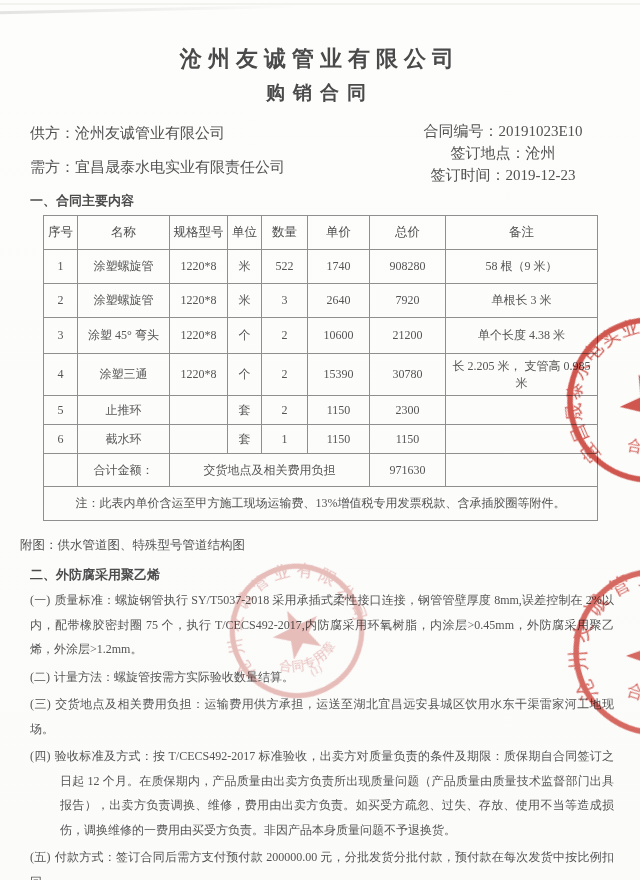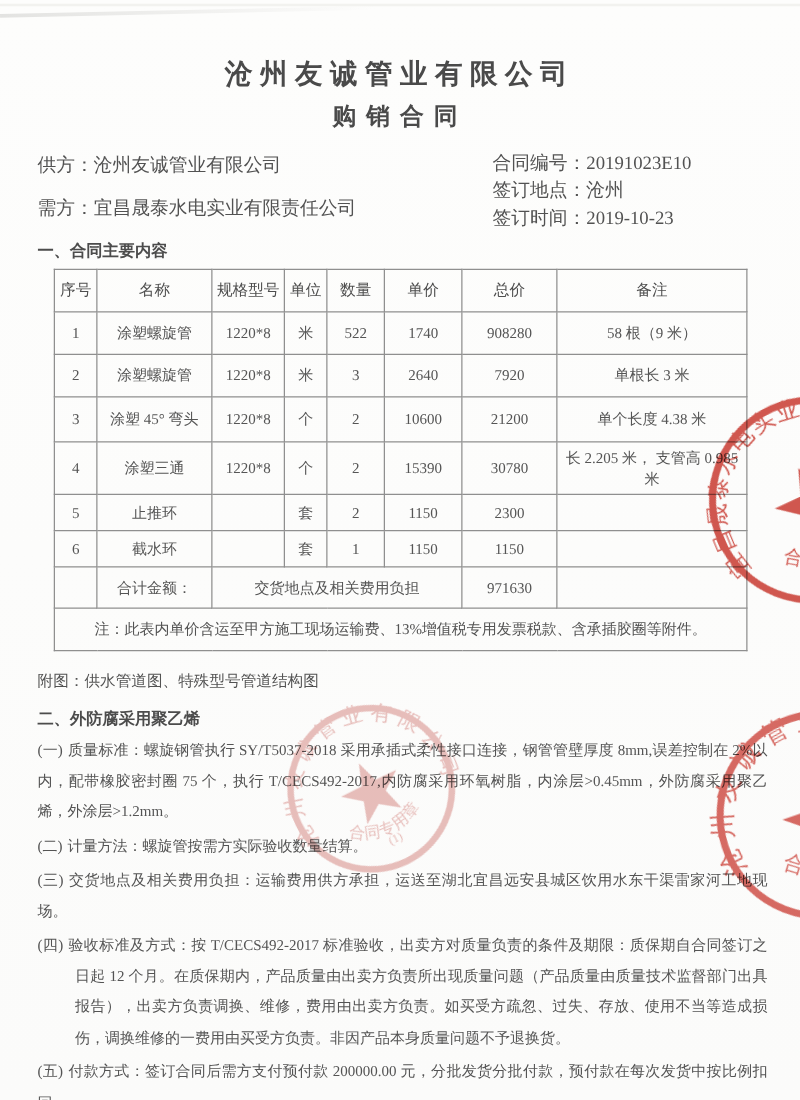--- a/index.html
+++ b/index.html
@@ -24,21 +24,21 @@
   .doc-title{
     margin:0 0 14px;text-align:center;font-size:19px;font-weight:700;
     letter-spacing:8px;color:#4a4a4a;
   }
   .info-row{display:flex;padding:0 28px 0 30px;font-size:15px;color:#525252;}
   .parties{flex:1;}
   .party-line{height:22px;line-height:22px;}
   .party-supplier{margin-top:2px;}
   .party-buyer{margin-top:12px;}
   .meta{width:218px;line-height:22px;}
-  .meta-line{height:22px;white-space:nowrap;}
+  .meta-line{height:22px;white-space:nowrap;text-align:center;}
 
   .section-heading{padding:0 30px;font-size:13px;font-weight:700;color:#4c4c4c;}
   .section-one{margin-top:6px;}
   .section-two{margin-top:12px;margin-bottom:4px;}
 
   table.items{
     border-collapse:collapse;margin:5px 0 16px 43px;width:554px;
     font-size:12px;color:#555;table-layout:fixed;
   }
   table.items th,table.items td{
@@ -51,21 +51,21 @@
   tr.r-med{height:36px;}
   tr.r-tall{height:42px;}
   tr.r-short{height:29px;}
   tr.r-total{height:33px;}
   tr.r-note{height:34px;}
   td.note-cell{text-align:left;padding-left:6px;font-size:12px;color:#535353;}
   .col-no{width:34px;}.col-name{width:92px;}.col-spec{width:58px;}
   .col-unit{width:34px;}.col-qty{width:46px;}.col-price{width:62px;}
   .col-total{width:76px;}.col-remark{width:152px;}
 
-  .attachment{padding:0 30px;margin-top:11px;font-size:12.5px;color:#525252;}
+  .attachment{padding:0 20px;margin-top:11px;font-size:12.5px;color:#525252;}
 
   .clauses{padding:0 26px 0 30px;font-size:12px;color:#545454;}
   .clause{margin:0 0 3px;line-height:24.5px;text-align:justify;}
   .clause.hang{padding-left:30px;text-indent:-30px;}
   .clause-label{margin-right:4px;}
 
   .stamp{position:absolute;pointer-events:none;mix-blend-mode:multiply;filter:blur(.3px);}
   .stamp svg{display:block;}
   .stamp-buyer{left:562px;top:312px;transform:rotate(-24deg);opacity:.92;}
   .stamp-seller-mid{left:226px;top:560px;transform:rotate(-26deg);opacity:.55;}
@@ -82,21 +82,21 @@
   <h2 class="doc-title">购销合同</h2>
 
   <div class="info-row">
     <div class="parties">
       <div class="party-line party-supplier">供方：沧州友诚管业有限公司</div>
       <div class="party-line party-buyer">需方：宜昌晟泰水电实业有限责任公司</div>
     </div>
     <div class="meta">
       <div class="meta-line">合同编号：20191023E10</div>
       <div class="meta-line">签订地点：沧州</div>
-      <div class="meta-line">签订时间：2019-10-23</div>
+      <div class="meta-line">签订时间：2019-12-23</div>
     </div>
   </div>
 
   <div class="section-heading section-one">一、合同主要内容</div>
 
   <table class="items">
     <colgroup>
       <col class="col-no">
         <col class="col-name">
         <col class="col-spec">

